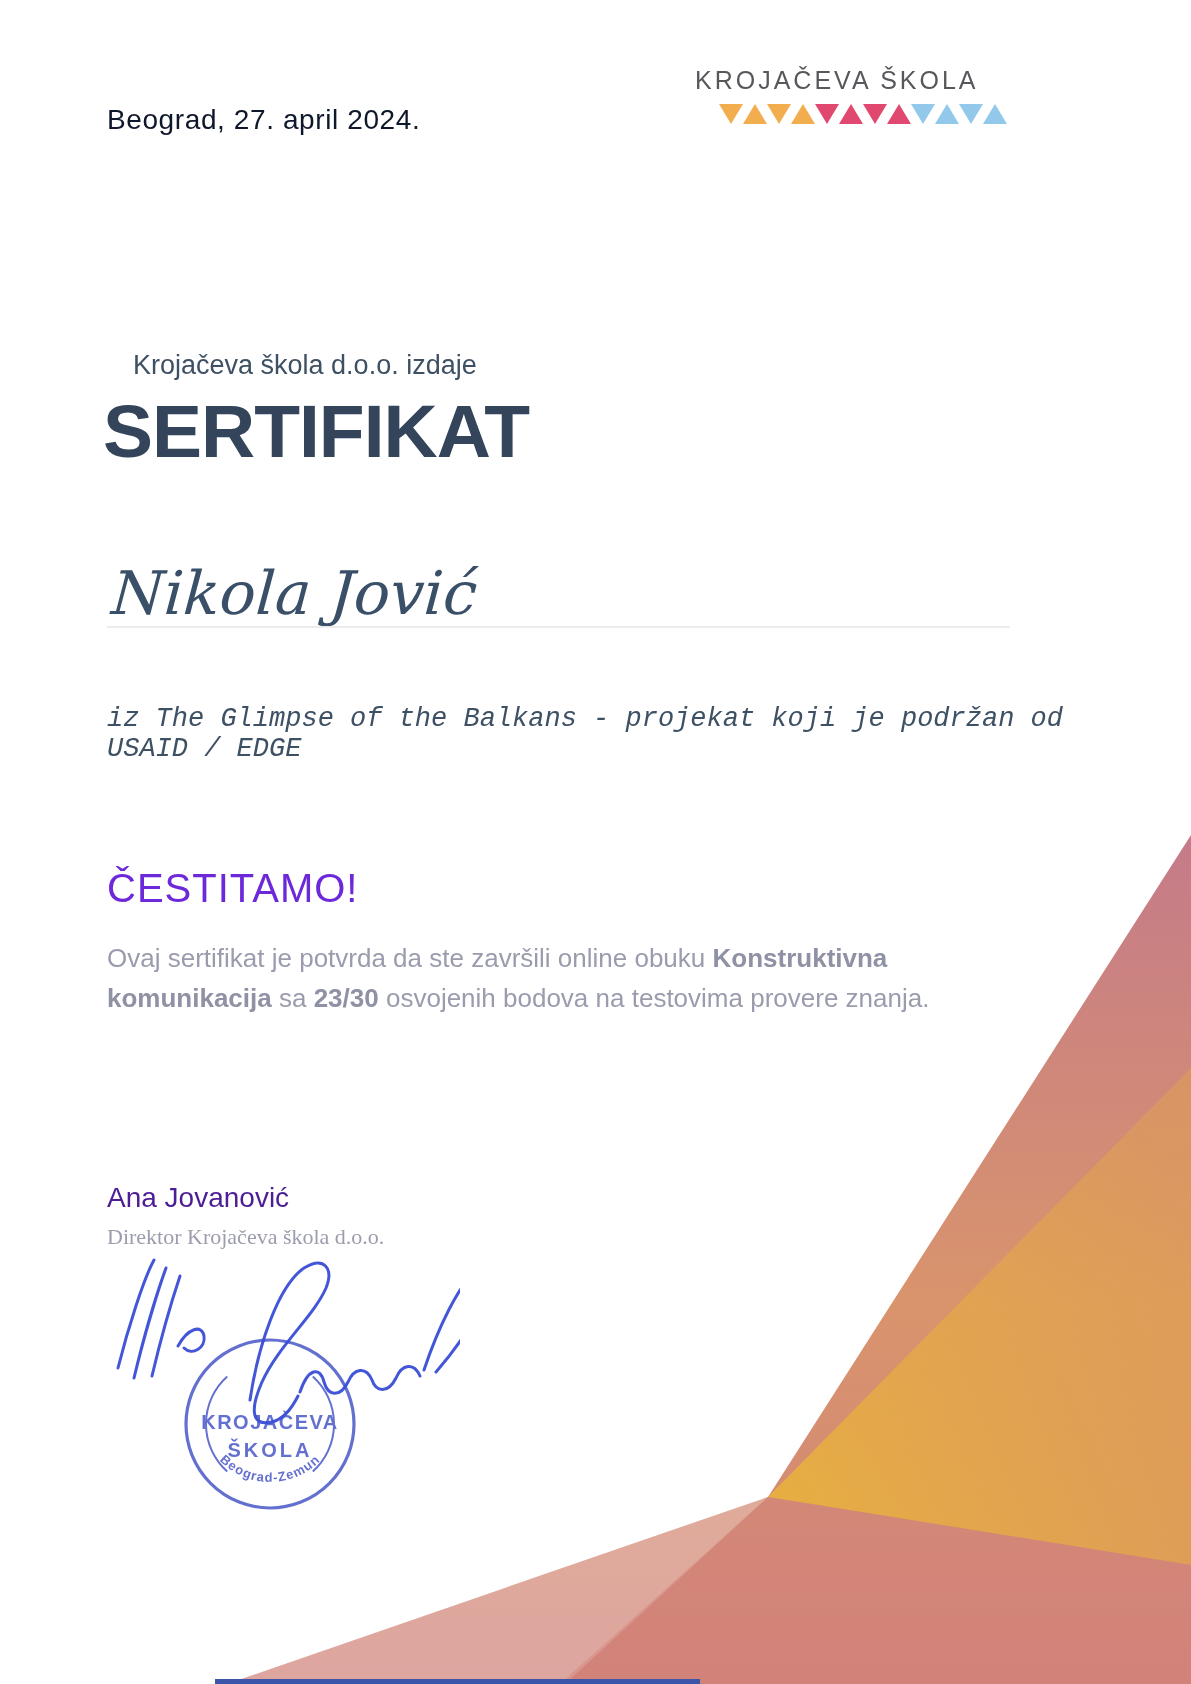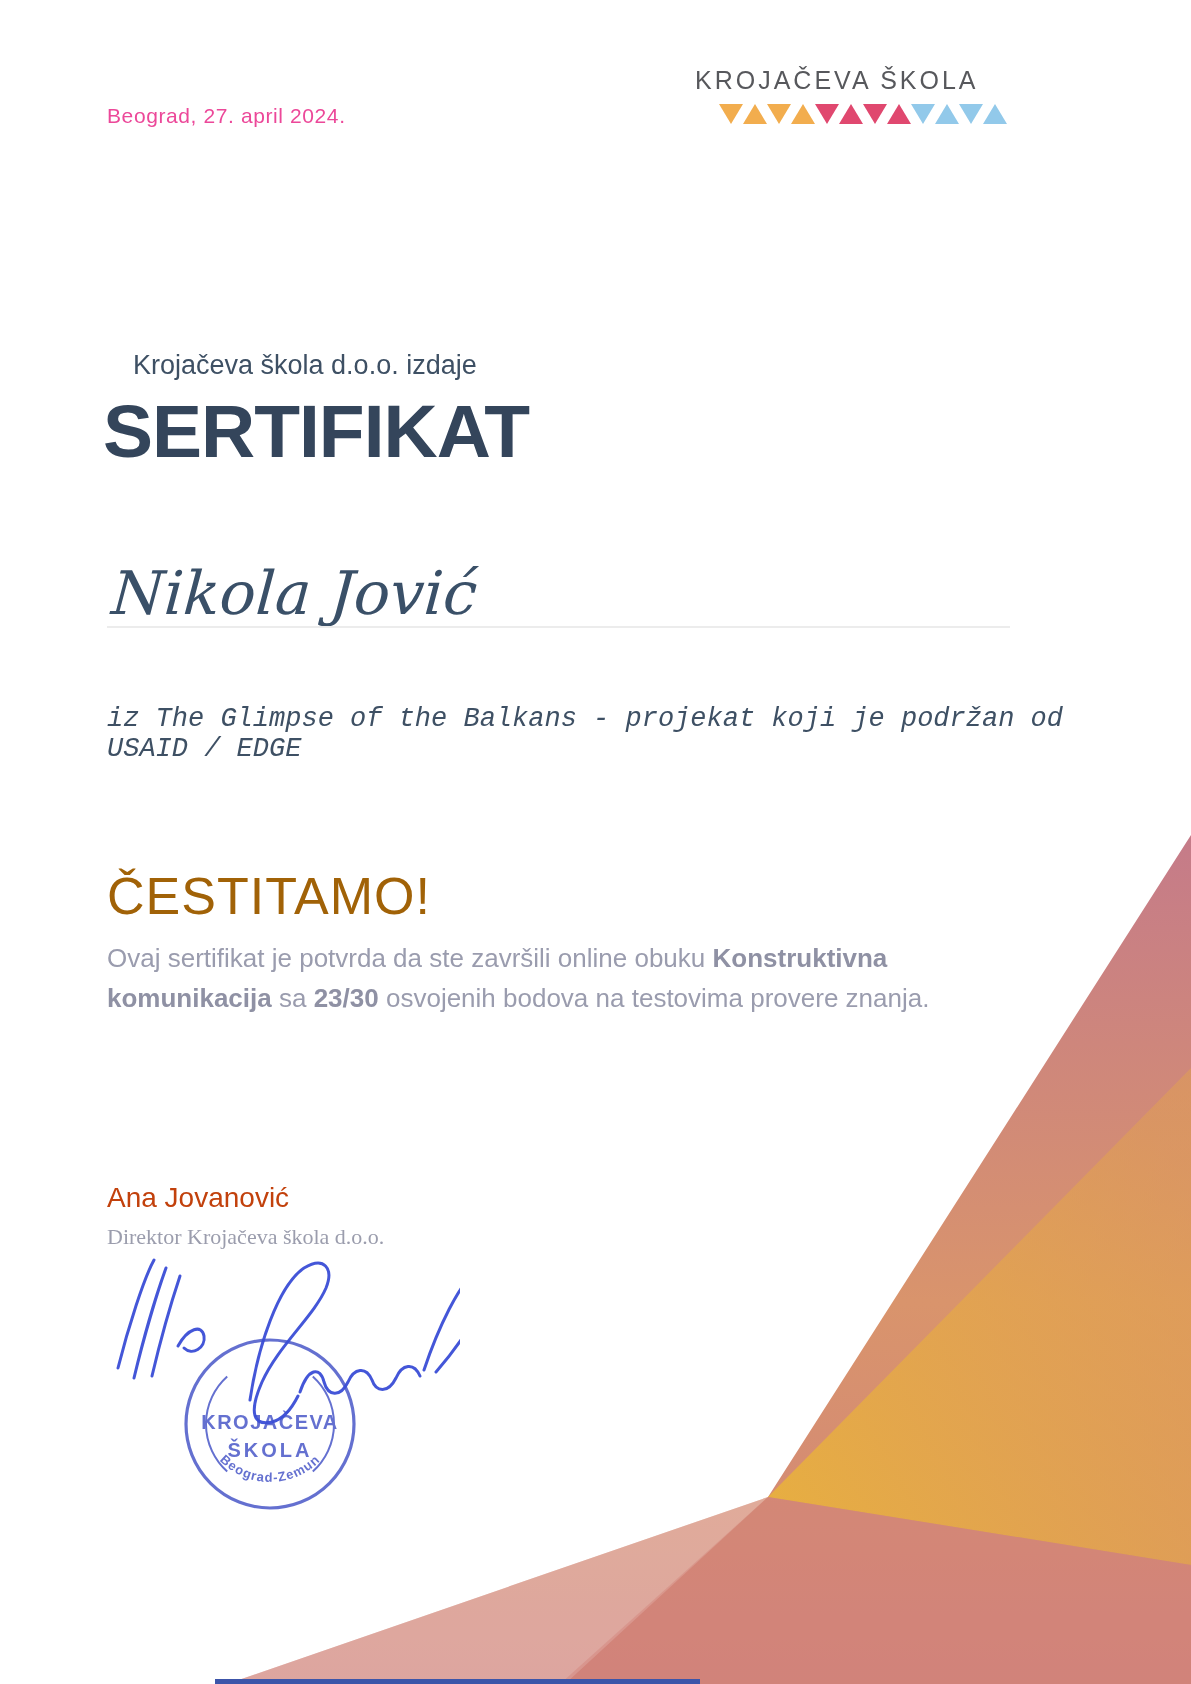--- a/index.html
+++ b/index.html
@@ -6,21 +6,21 @@
   .page{
     position:relative; width:1191px; height:1684px; margin:0 auto;
     background:#ffffff; overflow:hidden;
     font-family:"Liberation Sans", sans-serif;
   }
   .decor{position:absolute; left:0; top:0; z-index:0;}
   .content{position:absolute; inset:0; z-index:1;}
 
   .date{
     position:absolute; left:107px; top:104px;
-    font-size:21px; letter-spacing:0.6px; color:#ec4899;
+    font-size:28px; letter-spacing:0.6px; color:#0f172a;
   }
   .logo{position:absolute; left:695px; top:66px; width:312px; text-align:left;}
   .logo-title{
     font-size:25px; letter-spacing:3px; color:#57585C; font-weight:400;
     white-space:nowrap;
   }
   .logo-tris{display:flex; justify-content:flex-end; margin-top:9px; height:20px;}
   .tri{width:0; height:0; border-left:12.5px solid transparent; border-right:12.5px solid transparent;}
   .tri.down{border-top:20px solid transparent;}
   .tri.up{border-bottom:20px solid transparent;}
@@ -41,31 +41,31 @@
   .rule{
     position:absolute; left:107px; top:626px; width:903px; height:2px;
     background:#ECECEC;
   }
   .origin{
     position:absolute; left:107px; top:704px; width:980px;
     font-size:27px; font-style:italic; font-weight:500; color:#3E5064;font-family:Liberation Mono, monospace;
   }
   .congrats{
     position:absolute; left:107px; top:866px;
-    font-size:52px; font-weight:400; letter-spacing:1px; color:#a16207;
+    font-size:40px; font-weight:400; letter-spacing:1px; color:#6d28d9;
   }
   .body{
     position:absolute; left:107px; top:938px; width:940px; margin:0;
     font-size:26px; line-height:40px; color:#9A9CAE;
   }
   .body .b{font-weight:700; color:#8F91A4;}
 
   .sig-name{
     position:absolute; left:107px; top:1182px;
-    font-size:28px; color:#c2410c;
+    font-size:28px; color:#4c1d95;
   }
   .sig-role{
     position:absolute; left:107px; top:1224px;
     font-size:22px; color:#9B9DAD;font-family:Liberation Serif, serif;
   }
   .stamp{position:absolute; left:170px; top:1330px;}
   .stamp text{
     font-family:"Liberation Sans", sans-serif; font-weight:700;
     fill:#4A58C8;
   }

